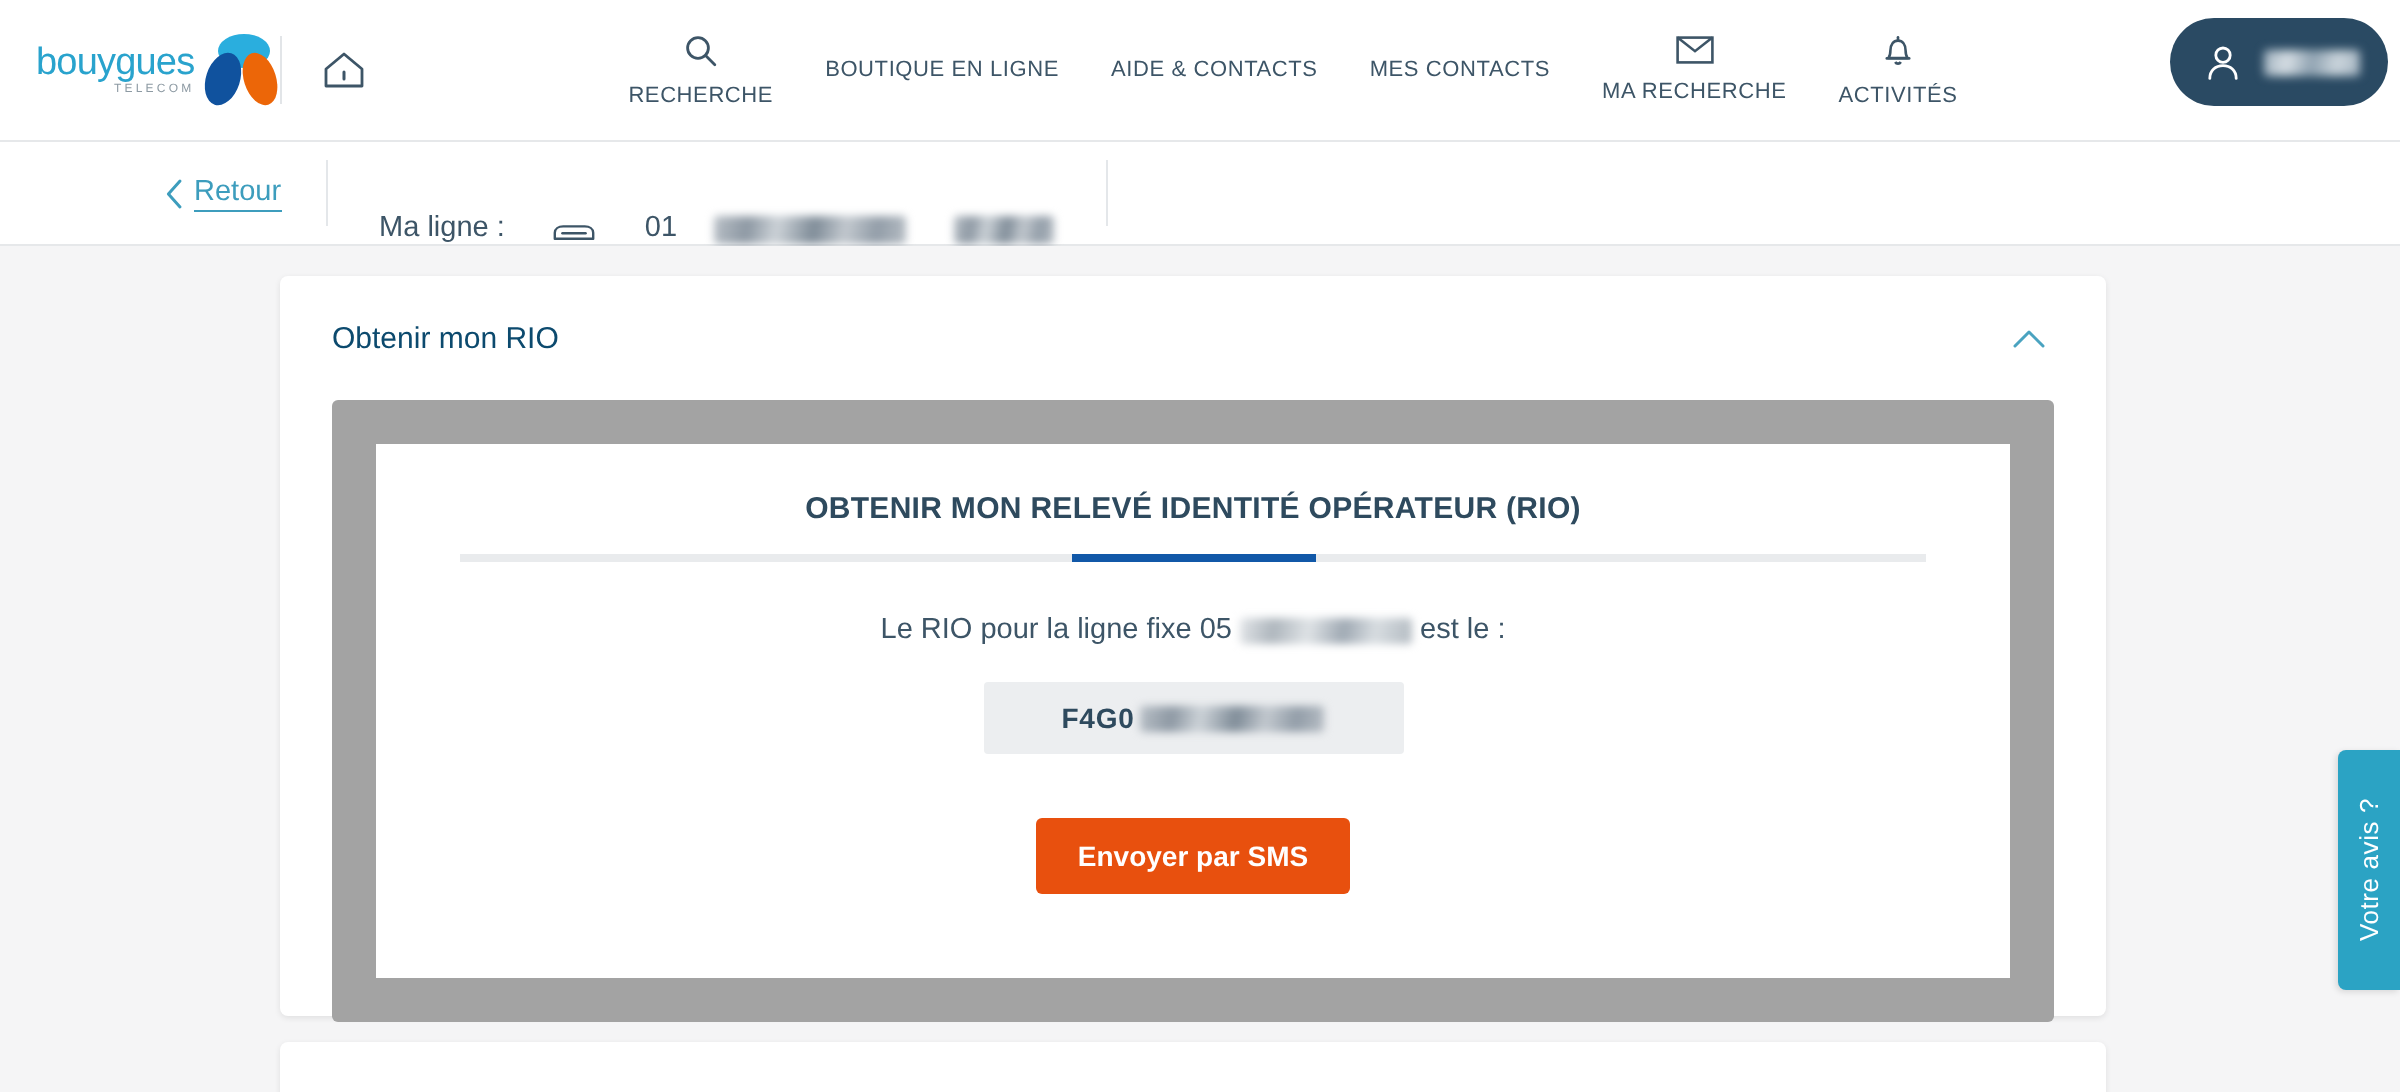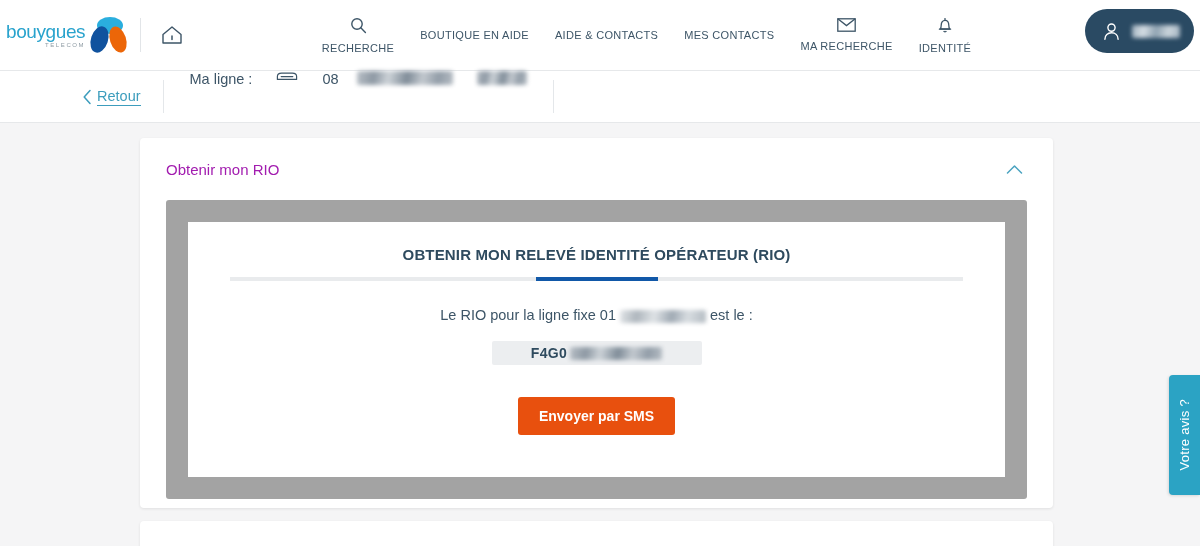--- a/index.html
+++ b/index.html
@@ -16,21 +16,21 @@
     background: #ffffff;
     display: flex;
     align-items: center;
     position: relative;
     border-bottom: 1px solid #e6e8ea;
   }
   .logo-wrap {
     width: 140px;
     display: flex;
     align-items: center;
-    padding-left: 6px;
+    padding-left: 18px;
   }
   .logo-text-block {
     display: flex;
     flex-direction: column;
     align-items: flex-start;
     line-height: 1;
   }
   .logo-word {
     font-size: 19px;
     color: #29a3cd;
@@ -114,21 +114,21 @@
     cursor: pointer;
   }
   .back-text {
     font-size: 14.5px; color: #3d9dbd;
     border-bottom: 1.6px solid #3d9dbd;
     padding-bottom: 1px;
     text-align: right;
   }
   .subbar-divider { width: 1px; background: #e4e7ea; margin: 9px 0; }
   .line-cell {
-    display: flex; align-items: flex-start; gap: 24px;
+    display: flex; align-items: flex-end; gap: 24px;
     padding: 0 26px;
     font-size: 14.5px; color: #3d5567;
   }
 
   
   .page { position: relative; height: 423px; background: #f5f5f6; }
 
   .card {
     position: absolute;
     left: 140px; width: 913px;
@@ -138,21 +138,21 @@
   }
   .card-main { top: 15px; height: 370px; }
   .card-next { top: 398px; height: 90px; }
 
   .section-head {
     height: 62px;
     display: flex; align-items: center; justify-content: space-between;
     padding: 0 30px 0 26px;
     cursor: pointer;
   }
-  .section-title { font-size: 15px; color: #a21caf; }
+  .section-title { font-size: 15px; color: #0c4a6e; }
 
   .gray-panel {
     margin: 0 26px;
     background: #a3a3a3;
     border-radius: 3px;
     padding: 22px;
   }
   .inner-card {
     background: #ffffff;
     padding: 24px 16px 30px;
@@ -172,21 +172,21 @@
   .divider-accent {
     position: absolute; left: 50%; transform: translateX(-50%);
     top: 0; width: 122px; height: 4px; background: #1158a8;
   }
   .rio-desc {
     margin-top: 26px;
     font-size: 14.5px; color: #3d5567;
   }
   .rio-code-box {
     margin: 18px auto 0;
-    width: 210px; height: 24px;
+    width: 210px; height: 36px;
     background: #eceef0;
     border-radius: 2px;
     display: flex; align-items: center; justify-content: center;
     font-size: 14px; font-weight: 700; color: #2e4a5e;
     letter-spacing: 0.4px;
   }
   .sms-btn {
     margin: 32px auto 12px;
     display: block;
     background: #e8500e;
@@ -247,21 +247,21 @@
 
     <div class="nav-item">
       <svg width="17" height="17" viewBox="0 0 17 17">
         <circle cx="7" cy="7" r="5.2" fill="none" stroke="#3d5567" stroke-width="1.4"></circle>
         <line x1="10.8" y1="10.8" x2="15.4" y2="15.4" stroke="#3d5567" stroke-width="1.4" stroke-linecap="round"></line>
       </svg>
       <span>RECHERCHE</span>
     </div>
 
     <div class="nav-item">
-      <span>BOUTIQUE EN AIDE</span>
+      <span>BOUTIQUE EN LIGNE</span>
     </div>
 
     <div class="nav-item">
       <span>AIDE &amp; CONTACTS</span>
     </div>
 
     <div class="nav-item">
       <span>MES CONTACTS</span>
     </div>
 
@@ -274,21 +274,21 @@
     </div>
 
     <div class="nav-item">
       <svg width="16" height="17" viewBox="0 0 16 17">
         <path d="M3.2 12 C3.2 12 4.2 10.9 4.2 8.3 C4.2 5.2 5.8 3.3 8 3.3 C10.2 3.3 11.8 5.2 11.8 8.3
                  C11.8 10.9 12.8 12 12.8 12 Z" fill="none" stroke="#3d5567" stroke-width="1.3" stroke-linejoin="round"></path>
         <line x1="2.4" y1="12.2" x2="13.6" y2="12.2" stroke="#3d5567" stroke-width="1.3" stroke-linecap="round"></line>
         <path d="M6.6 14 A1.6 1.6 0 0 0 9.4 14" fill="none" stroke="#3d5567" stroke-width="1.3"></path>
         <line x1="8" y1="1.6" x2="8" y2="3.2" stroke="#3d5567" stroke-width="1.3" stroke-linecap="round"></line>
       </svg>
-      <span>IDENTITÉ</span>
+      <span>ACTIVITÉS</span>
     </div>
 
   </div>
 
   <div class="account-pill">
     <svg width="21" height="21" viewBox="0 0 21 21">
       <circle cx="10.5" cy="6.6" r="3.6" fill="none" stroke="#ffffff" stroke-width="1.4"></circle>
       <path d="M3.9 18.2 C3.9 14.2 6.8 11.8 10.5 11.8 C14.2 11.8 17.1 14.2 17.1 18.2" fill="none" stroke="#ffffff" stroke-width="1.4" stroke-linecap="round"></path>
     </svg>
     <span class="blurred onDark" style="width:48px;height:13px;">██████</span>
@@ -307,21 +307,21 @@
   </div>
 
   <div class="subbar-divider"></div>
 
   <div class="line-cell">
     <span>Ma ligne :</span>
     <svg width="22" height="11" viewBox="0 0 22 11">
       <path d="M1.4 8.4 L1.4 5.4 C1.4 3.4 3.2 2.2 5.6 2.2 L16.4 2.2 C18.8 2.2 20.6 3.4 20.6 5.4 L20.6 8.4 Z" fill="none" stroke="#3d5567" stroke-width="1.2" stroke-linejoin="round"></path>
       <line x1="5.2" y1="5.6" x2="16.8" y2="5.6" stroke="#3d5567" stroke-width="1.2" stroke-linecap="round"></line>
     </svg>
-    <span>08</span>
+    <span>01</span>
     <span class="blurred" style="width:96px;height:14px;margin-left:-6px;">████████</span>
     <span class="blurred" style="width:50px;height:14px;">████</span>
   </div>
 
   <div class="subbar-divider"></div>
 </div>
 
 <div class="page">
 
   <div class="card card-main">
@@ -336,21 +336,21 @@
     <div class="gray-panel">
       <div class="inner-card">
 
         <div class="rio-title">OBTENIR MON RELEVÉ IDENTITÉ OPÉRATEUR (RIO)</div>
 
         <div class="divider-wrap">
           <div class="divider-accent"></div>
         </div>
 
         <div class="rio-desc">
-          <span>Le RIO pour la ligne fixe 01</span>
+          <span>Le RIO pour la ligne fixe 05</span>
           <span class="blurred light" style="width:86px;height:13px;">███████</span>
           <span>est le :</span>
         </div>
 
         <div class="rio-code-box">
           <span>F4G0</span>
           <span class="blurred" style="width:92px;height:13px;margin-left:3px;">████████</span>
         </div>
 
         <button class="sms-btn">Envoyer par SMS</button>

